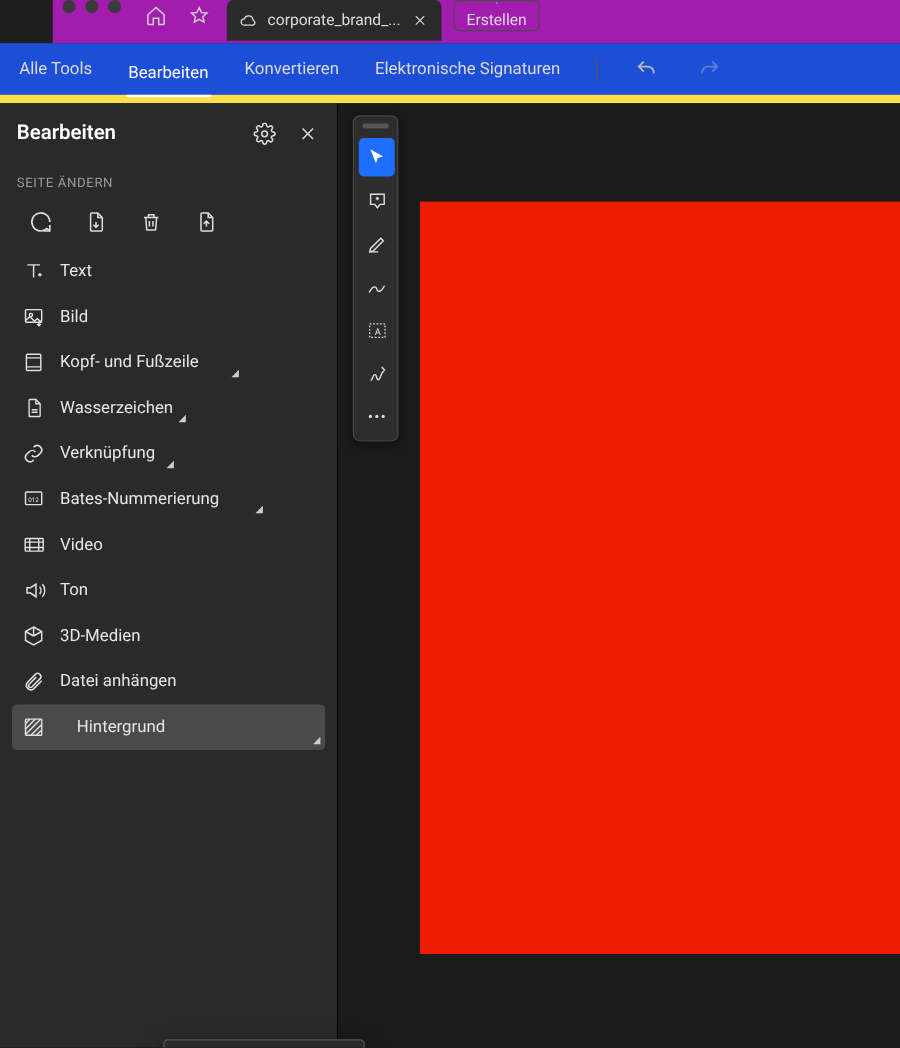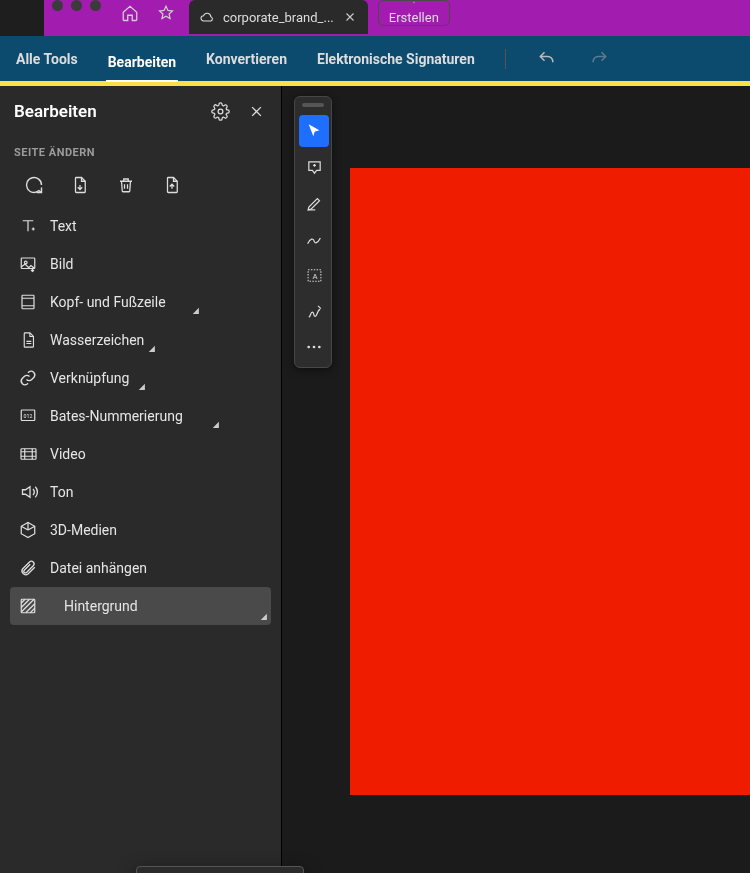--- a/index.html
+++ b/index.html
@@ -10,36 +10,36 @@
   .winbar { height:36px; background:#a21caf; display:flex; align-items:flex-start; padding:0 8px; gap:10px;margin-left:44px; }
   .traffic { display:flex; gap:8px; margin-right:6px;}
   .tl { width:11px; height:11px; border-radius:50%; background:#3b3b3b; }
   .winbar .iconbtn { width:26px; height:26px; display:flex; align-items:center; justify-content:center; color:#d0d0d0; }
   .tab { display:flex; align-items:center; gap:8px; background:#2a2a2a; height:34px; padding:0 10px; border-radius:6px 6px 0 0; max-width:200px; color:#ddd; }
   .tab .name { max-width:120px; white-space:nowrap; overflow:hidden; text-overflow:ellipsis; font-size:13px; }
   .tab .close { width:16px; height:16px; display:flex; align-items:center; justify-content:center; color:#ccc; }
   .newtab { display:flex; align-items:center; gap:6px; border:1px solid #4a4a4a; height:26px; padding:0 10px; border-radius:5px; color:#ddd; font-size:13px;flex-direction:column; }
 
   
-  .menubar { height:50px; background:#0c4a6e; display:flex; align-items:center; gap:26px; padding:0 14px; border-bottom:5px solid #fde047;font-weight:bold; }
+  .menubar { height:50px; background:#1d4ed8; display:flex; align-items:center; gap:26px; padding:0 14px; border-bottom:7px solid #fde047; }
   .menubar .mitem { color:#ddd; font-size:14px; padding:6px 2px; }
   .menubar .mitem.active { color:#fff; border-bottom:2px solid #fff; padding-bottom:10px; margin-bottom:-12px;}
   .menubar .sep { width:1px; height:20px; background:#555; margin:0 2px;}
   .menubar .hist { width:26px; height:26px; display:flex; align-items:center; justify-content:center; color:#bbb; }
 
   
   .main { display:flex; height:calc(873px - 36px - 50px); }
 
   
   .panel { width:282px; background:#2a2a2a; border-right:1px solid #000; padding-top:14px; position:relative; }
   .phead { display:flex; align-items:center; justify-content:space-between; padding:0 14px 14px 14px; }
   .phead h2 { font-size:17px; font-weight:600; color:#fff; }
   .phead .hicons { display:flex; gap:14px; align-items:center; }
   .phead .hicons .ib { width:22px; height:22px; display:flex; align-items:center; justify-content:center; color:#ddd; }
-  .section { padding:10px 14px 6px 14px; font-size:11px; letter-spacing:.5px; color:#9c9c9c;font-weight:bold; }
+  .section { padding:10px 14px 6px 14px; font-size:11px; letter-spacing:.5px; color:#9c9c9c; }
   .iconrow { display:flex; gap:22px; padding:8px 22px 10px 22px; }
   .iconrow .ib { width:24px; height:24px; display:flex; align-items:center; justify-content:center; color:#ddd; }
   .item { display:flex; align-items:center; gap:12px; padding:9px 18px; color:#e6e6e6; font-size:14px; cursor:default; position:relative; }
   .item .ic { width:20px; height:20px; display:flex; align-items:center; justify-content:center; color:#e0e0e0; }
   .item.sel { background:#4a4a4a; border-radius:4px; margin:0 10px; padding:9px 8px;gap:26px; }
   .tri { position:absolute; font-size:8px; color:#ccc; }
   
   .submenu { position:absolute; left:136px; top:780px; width:168px; background:#2b2b2b; border:1px solid #555; border-radius:4px; box-shadow:0 6px 18px rgba(0,0,0,.6); z-index:20; }
   .submenu .sitem { padding:10px 14px; font-size:14px; color:#eee; }
 

